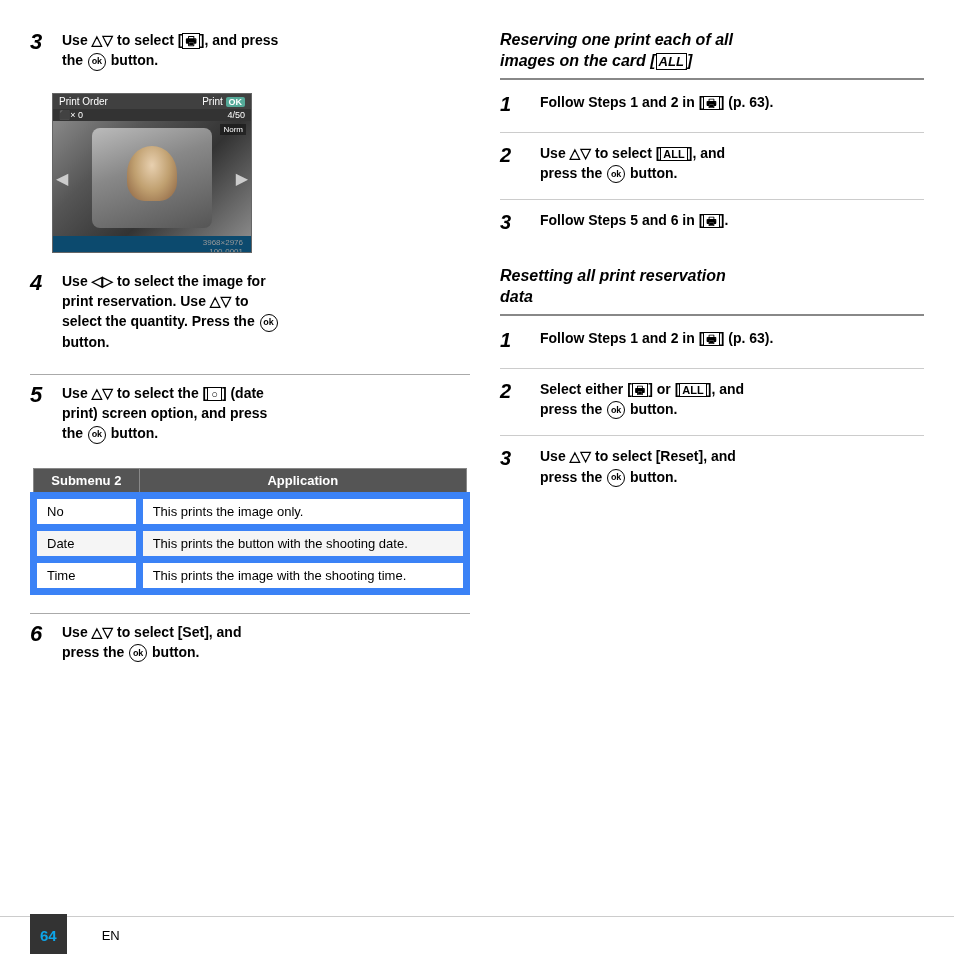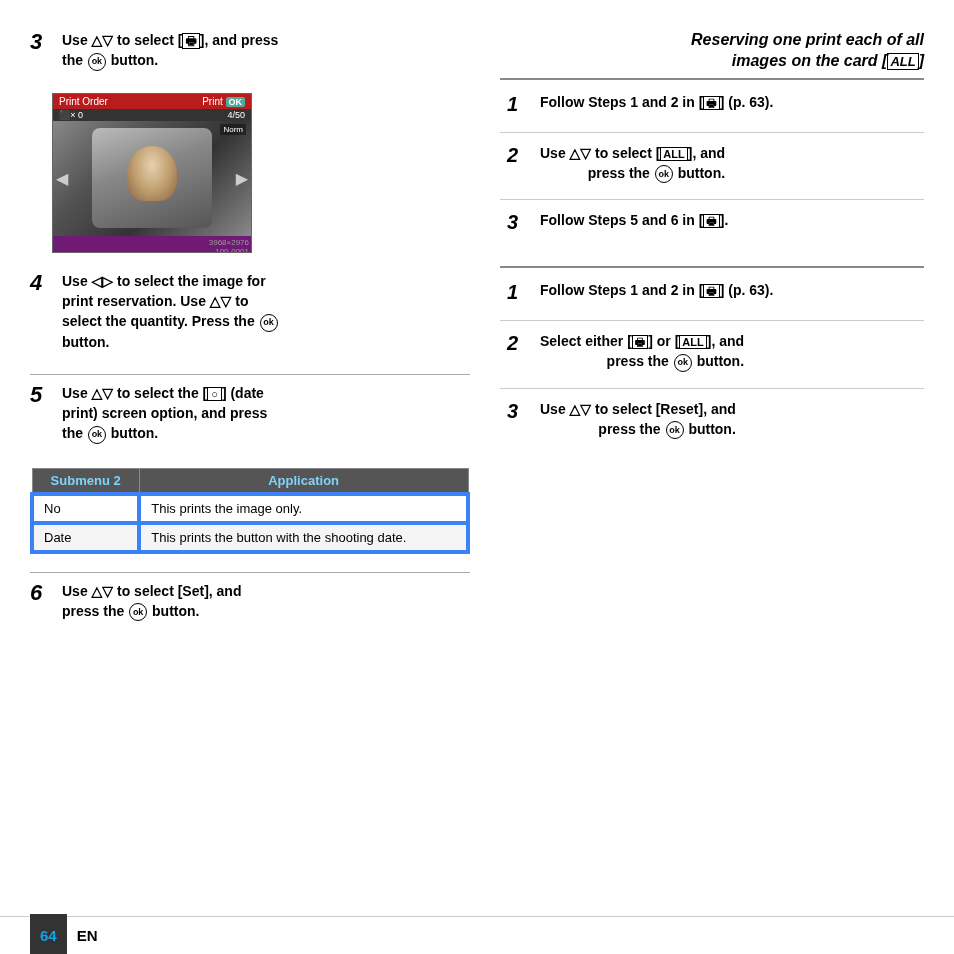--- a/index.html
+++ b/index.html
@@ -29,21 +29,20 @@
       flex: 0 0 440px;
       display: flex;
       flex-direction: column;
       gap: 0;
     }
     .right-col {
       flex: 1;
       display: flex;
       flex-direction: column;
       gap: 0;
-      text-align: right;
     }
     .step {
       display: flex;
       gap: 10px;
       margin-bottom: 14px;
       align-items: flex-start;
     }
     .step-num {
       font-size: 22px;
       font-weight: bold;
@@ -78,21 +77,21 @@
       width: 200px;
       height: 160px;
       position: relative;
       margin: 8px 0 8px 22px;
       overflow: hidden;
     }
     .camera-header {
       display: flex;
       justify-content: space-between;
       align-items: center;
-      background: #b91c1c;
+      background: #404040;
       color: #fff;
       padding: 2px 6px;
       font-size: 10px;
     }
     .camera-image-area {
       background: linear-gradient(135deg, #888 0%, #555 30%, #333 60%, #888 100%);
       width: 100%;
       height: 115px;
       position: relative;
       display: flex;
@@ -109,51 +108,51 @@
     }
     .camera-nav-right {
       position: absolute;
       right: 3px;
       top: 50%;
       transform: translateY(-50%);
       color: #ccc;
       font-size: 16px;
     }
     .camera-footer {
-      background: #701a75;
+      background: #0c4a6e;
       color: #999;
       font-size: 8px;
-      padding: 2px 2px;
+      padding: 2px 8px;
       display: flex;
       flex-direction: column;
       align-items: flex-end;
       justify-content: space-between;
     }
     .divider-line {
       border: none;
       border-top: 1px solid #aaa;
       margin: 8px 0;
     }
     
     .submenu-table {
       width: 100%;
       border-collapse: collapse;
       margin: 10px 0 10px 0;
       font-size: 13px;
     }
     .submenu-table th {
       background: #555;
-      color: #7dd3fc;
+      color: #ffffff;
       border: 1px solid #888;
       padding: 4px 10px;
       font-weight: bold;
       font-size: 13px;
     }
     .submenu-table td {
-      border: 4px solid #3b82f6;
+      border: 7px solid #3b82f6;
       padding: 5px 10px;
       vertical-align: top;
       margin-top: 44px;
     }
     .submenu-table tr:nth-child(even) td {
       background: #f5f5f5;
     }
     
     .section-title {
       font-size: 16px;
@@ -201,22 +200,23 @@
       gap: 10px;
     }
     .page-num-box {
       background: #333;
       color: #0ea5e9;
       font-weight: bold;
       font-size: 15px;
       padding: 13px 10px;
     }
     .page-num-en {
-      font-size: 15px;
-      font-weight: bold;
+      font-size: 13px;
+      font-weight: normal;
+      margin-left: 25px;
     }
     .section-gap {
       margin-top: 20px;
     }
   </style>
 </head>
 <body>
 
 <div class="page">
   <div class="content-area">
@@ -296,20 +296,24 @@
         </thead>
         <tbody id="table-body">
         <tr>
               <td>No</td>
               <td>This prints the image only.</td>
             </tr>
             <tr>
               <td>Date</td>
               <td>This prints the button with the shooting date.</td>
             </tr>
+            <tr>
+              <td>Time</td>
+              <td>This prints the image with the shooting time.</td>
+            </tr>
           </tbody>
       </table>
 
       <hr class="divider-line">
 
       <div class="step">
         <div class="step-num">6</div>
         <div class="step-content">
           <p>
             Use △▽ to select [Set], and<br>
@@ -352,20 +356,23 @@
       <div class="right-step">
         <div class="right-step-num">3</div>
         <div class="right-step-content">
           <p>
             Follow Steps 5 and 6 in [<span style="border:1.5px solid #000;padding:0 2px;font-size:11px;">🖶</span>].
           </p>
         </div>
       </div>
 
       <div class="section-gap"></div>
+      <div class="section-title">
+        Resetting all print reservation<br>data
+      </div>
       <hr class="section-divider">
 
       <div class="right-step">
         <div class="right-step-num">1</div>
         <div class="right-step-content">
           <p>
             Follow Steps 1 and 2 in [<span style="border:1.5px solid #000;padding:0 2px;font-size:11px;">🖶</span>] (p. 63).
           </p>
         </div>
       </div>

